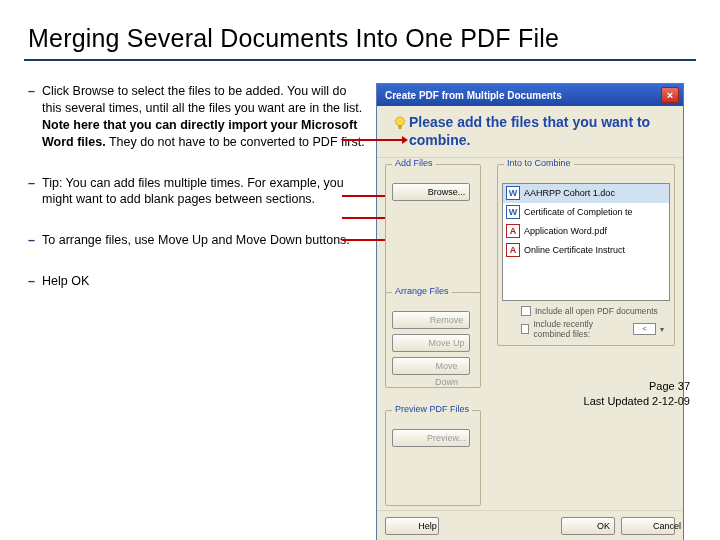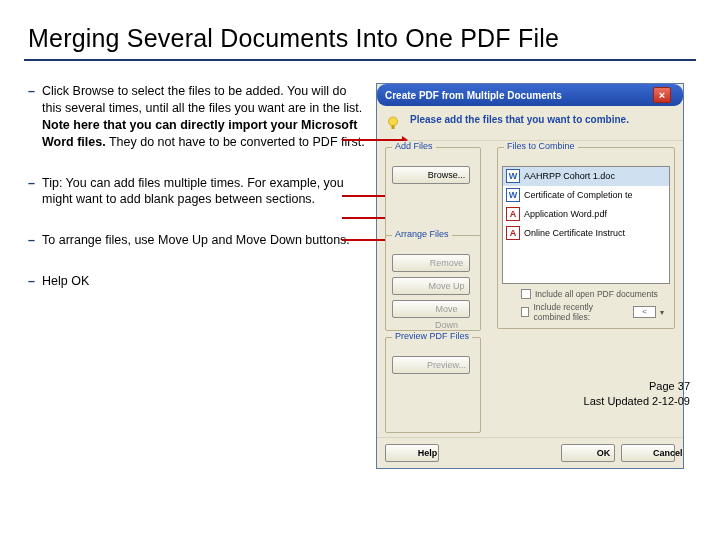--- a/index.html
+++ b/index.html
@@ -7,48 +7,48 @@
   .page { width: 720px; height: 427px; position: relative; padding: 24px 28px; }
   .title { font-size: 25px; color: #000; font-weight: 400; letter-spacing: 0.2px; margin-bottom: 6px; }
   .rule { height: 2px; background: #1a3a6e; margin: 0 -4px 22px -4px; }
   .body { display: flex; gap: 8px; }
   .left { flex: 0 0 340px; font-size: 12.5px; color: #000; line-height: 1.35; }
   .left ul { list-style: none; }
   .left li { display: flex; margin-bottom: 24px; }
   .dash { flex: 0 0 14px; color: #1a3a6e; font-weight: bold; }
   .right { flex: 0 0 308px; position: relative; }
   .dialog { width: 308px; border: 1px solid #5a7aa8; font-size: 9.5px; color: #000; background: #ece9d8; }
-  .titlebar { height: 22px; background: linear-gradient(#3a6ad0,#1e48a8); color: #fff; display: flex; align-items: center; padding: 0 12px 0 8px; font-size: 10px; font-weight: bold; border-radius: 9px; }
+  .titlebar { height: 22px; background: linear-gradient(#3a6ad0,#1e48a8); color: #fff; display: flex; align-items: center; padding: 0 4px 0 8px; font-size: 10px; font-weight: bold; }
   .titlebar .spacer { flex: 1; }
   .closebtn { width: 18px; height: 16px; background: linear-gradient(#e87060,#c83020); border: 1px solid #a02010; border-radius: 2px; color: #fff; display: flex; align-items: center; justify-content: center; font-size: 11px; font-weight: bold; cursor: pointer; }
-  .hint { padding: 8px 7px; display: flex; gap: 8px; align-items: flex-start; color: #1e48a8; font-size: 10px; line-height: 1.25; border-bottom: 1px solid #d8d4c0; }
+  .hint { padding: 8px 14px; display: flex; gap: 0; align-items: flex-start; color: #1e48a8; font-size: 14px; line-height: 1.25; border-bottom: 1px solid #d8d4c0; }
   .bulb { width: 18px; height: 18px; flex: 0 0 18px; }
   .bulb svg { width: 18px; height: 18px; }
   .panelrow { display: flex; padding: 6px 8px 4px 8px; gap: 16px; }
   .groupbox { border: 1px solid #b8b090; border-radius: 2px; background: #ece9d8; position: relative; padding: 18px 6px 6px 6px; }
   .grouplabel { position: absolute; top: -7px; left: 6px; background: #ece9d8; padding: 0 3px; font-size: 9px; color: #1e48a8; }
   .addfiles { flex: 0 0 96px; }
-  .arrange { flex: 0 0 96px; }
-  .preview { flex: 0 0 96px; }
+  .arrange { flex: 0 0 96px; margin-top: 40px; }
+  .preview { flex: 0 0 96px; margin-top: 16px; }
   .filesbox { flex: 1; min-height: 140px; }
   .btn { display: block; width: 78px; height: 18px; margin-bottom: 5px; border: 1px solid #8a8a8a; border-radius: 2px; background: linear-gradient(#fdfdfb,#e8e4d0); font-size: 9px; text-align: center; line-height: 16px; cursor: pointer; padding-left: 31px; }
   .btn.disabled { color: #9a9a9a; cursor: default; }
   .filelist { background: #fff; border: 1px solid #8a8a8a; height: 118px; overflow: hidden; }
   .filerow { display: flex; align-items: center; gap: 4px; padding: 2px 3px; font-size: 9px; border-bottom: 1px solid transparent; }
   .filerow.sel { background: #cfe0f0; }
   .ficon { width: 14px; height: 14px; flex: 0 0 14px; display: flex; align-items: center; justify-content: center; font-size: 9px; font-weight: bold; border: 1px solid #888; background: #fff; }
   .ficon.word { color: #2a5db0; border-color: #2a5db0; }
   .ficon.pdf { color: #b02020; border-color: #b02020; }
   .opts { padding: 2px 6px 4px 6px; font-size: 8.5px; color: #555; }
   .optrow { display: flex; align-items: center; gap: 4px; margin-top: 3px; padding-left: 13px; }
   .chk { width: 10px; height: 10px; border: 1px solid #888; background: #fff; }
   .dropdown { border: 1px solid #888; background: #fff; width: 28px; height: 12px; font-size: 8px; text-align: center; line-height: 10px; }
   .footer { display: flex; gap: 6px; padding: 6px 8px; border-top: 1px solid #d8d4c0; }
   .footer .spacer { flex: 1; }
-  .footer .btn { width: 54px; margin-bottom: 0; font-weight: bold; }
+  .footer .btn { width: 54px; margin-bottom: 0; }
   .arrow { position: absolute; height: 2px; background: #c00000; }
   .arrow::after { content: ""; position: absolute; right: -6px; top: -3px; border: 4px solid transparent; border-left: 6px solid #c00000; }
   .pagefoot { position: absolute; right: 30px; bottom: 18px; font-size: 11px; text-align: right; line-height: 1.35; }
 </style>
 </head>
 <body>
 
 <div class="page">
   <h1 class="title">Merging Several Documents Into One PDF File</h1>
   <div class="rule"></div>
@@ -100,21 +100,21 @@
             <b>Please add the files that you want to combine.</b><br>
           </span>
         </div>
 
         <div class="panelrow">
           <div class="groupbox addfiles">
             <span class="grouplabel">Add Files</span>
             <span class="btn">Browse...</span>
           </div>
           <div class="groupbox filesbox" style="padding:18px 4px 2px 4px;">
-            <span class="grouplabel">Files to Combine</span>
+            <span class="grouplabel">Into to Combine</span>
             <div class="filelist">
               <div class="filerow sel">
                 <span class="ficon word">W</span>
                 <span>AAHRPP Cohort 1.doc</span>
               </div>
               <div class="filerow">
                 <span class="ficon word">W</span>
                 <span>Certificate of Completion te</span>
               </div>
               <div class="filerow">

